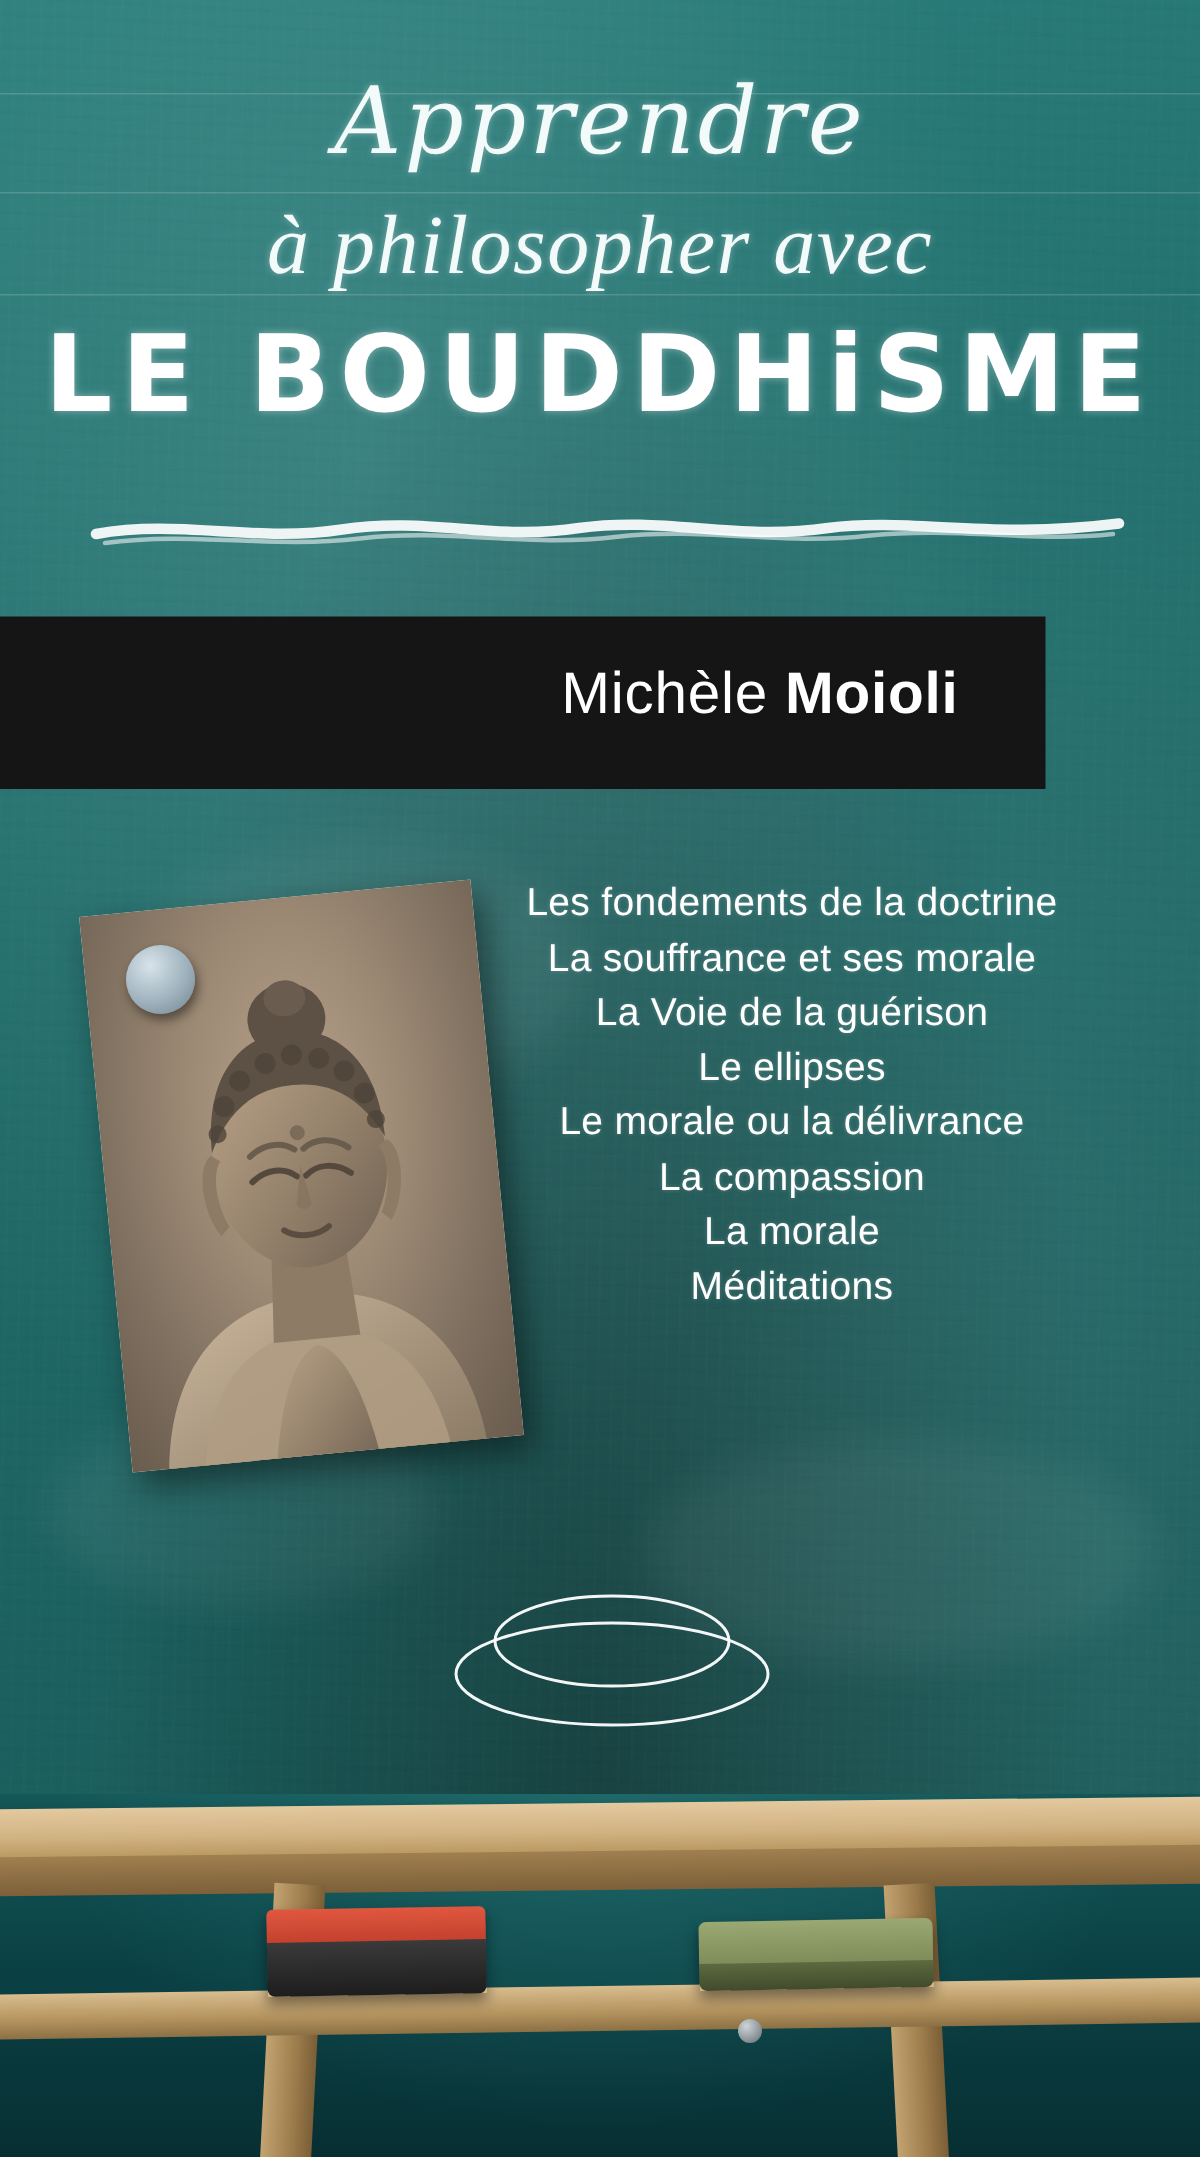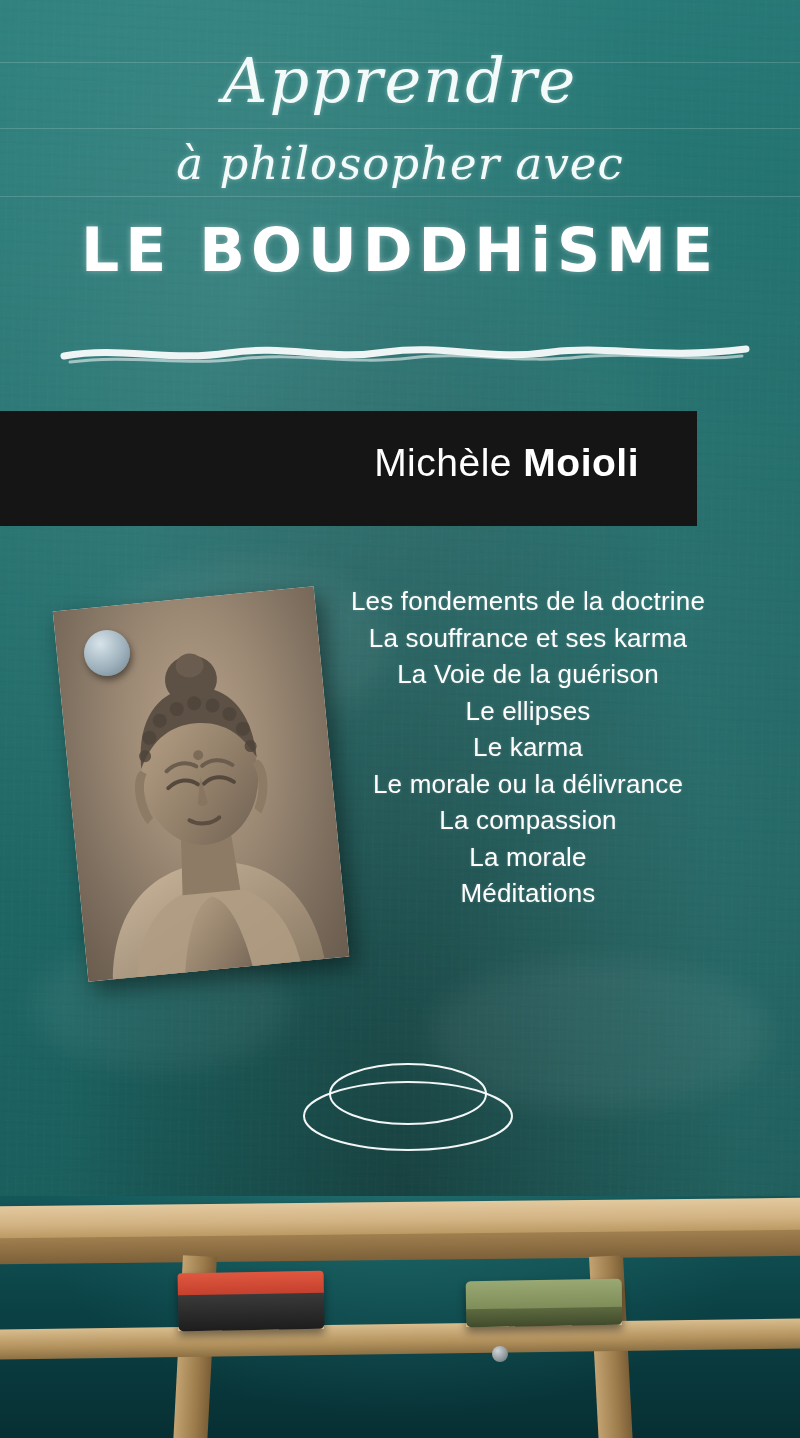--- a/index.html
+++ b/index.html
@@ -69,28 +69,29 @@
     font-weight: 400;
     color: #f3fbfa;
     text-shadow: 0 0 5px rgba(255,255,255,0.35);
     letter-spacing: 2px;
   }
   .title-line1 {
     font-size: 62px;
     line-height: 86px;
   }
   .title-line2 {
-    font-size: 45px;
+    font-size: 56px;
     line-height: 80px;
     letter-spacing: 1px;
+    font-family: Liberation Serif, serif;
   }
   .title-main {
     font-family: "DejaVu Sans", sans-serif;
     font-weight: 700;
-    font-size: 60px;
+    font-size: 71px;
     letter-spacing: 6px;
     line-height: 92px;
     color: #ffffff;
     text-shadow: 0 0 6px rgba(255,255,255,0.4);
   }
   .title-underline {
     position: absolute;
     left: 60px;
     top: 340px;
     width: 690px;
@@ -324,24 +325,23 @@
   </svg>
 
   <div class="author-band">
     <div class="author-text">
       <span class="author-first">Michèle</span><span>&nbsp;</span><span class="author-last">Moioli</span>
     </div>
   </div>
 
   <div class="topics">
     <div class="topic">Les fondements de la doctrine</div>
-    <div class="topic">La souffrance et ses karma</div>
+    <div class="topic">La souffrance et ses morale</div>
     <div class="topic">La Voie de la guérison</div>
     <div class="topic">Le ellipses</div>
-    <div class="topic">Le karma</div>
     <div class="topic">Le morale ou la délivrance</div>
     <div class="topic">La compassion</div>
     <div class="topic">La morale</div>
     <div class="topic">Méditations</div>
   </div>
 
   <div class="photo">
     <div class="photo-inner">
       <svg class="buddha" width="262" height="372" viewBox="0 0 262 372">
         <defs>

